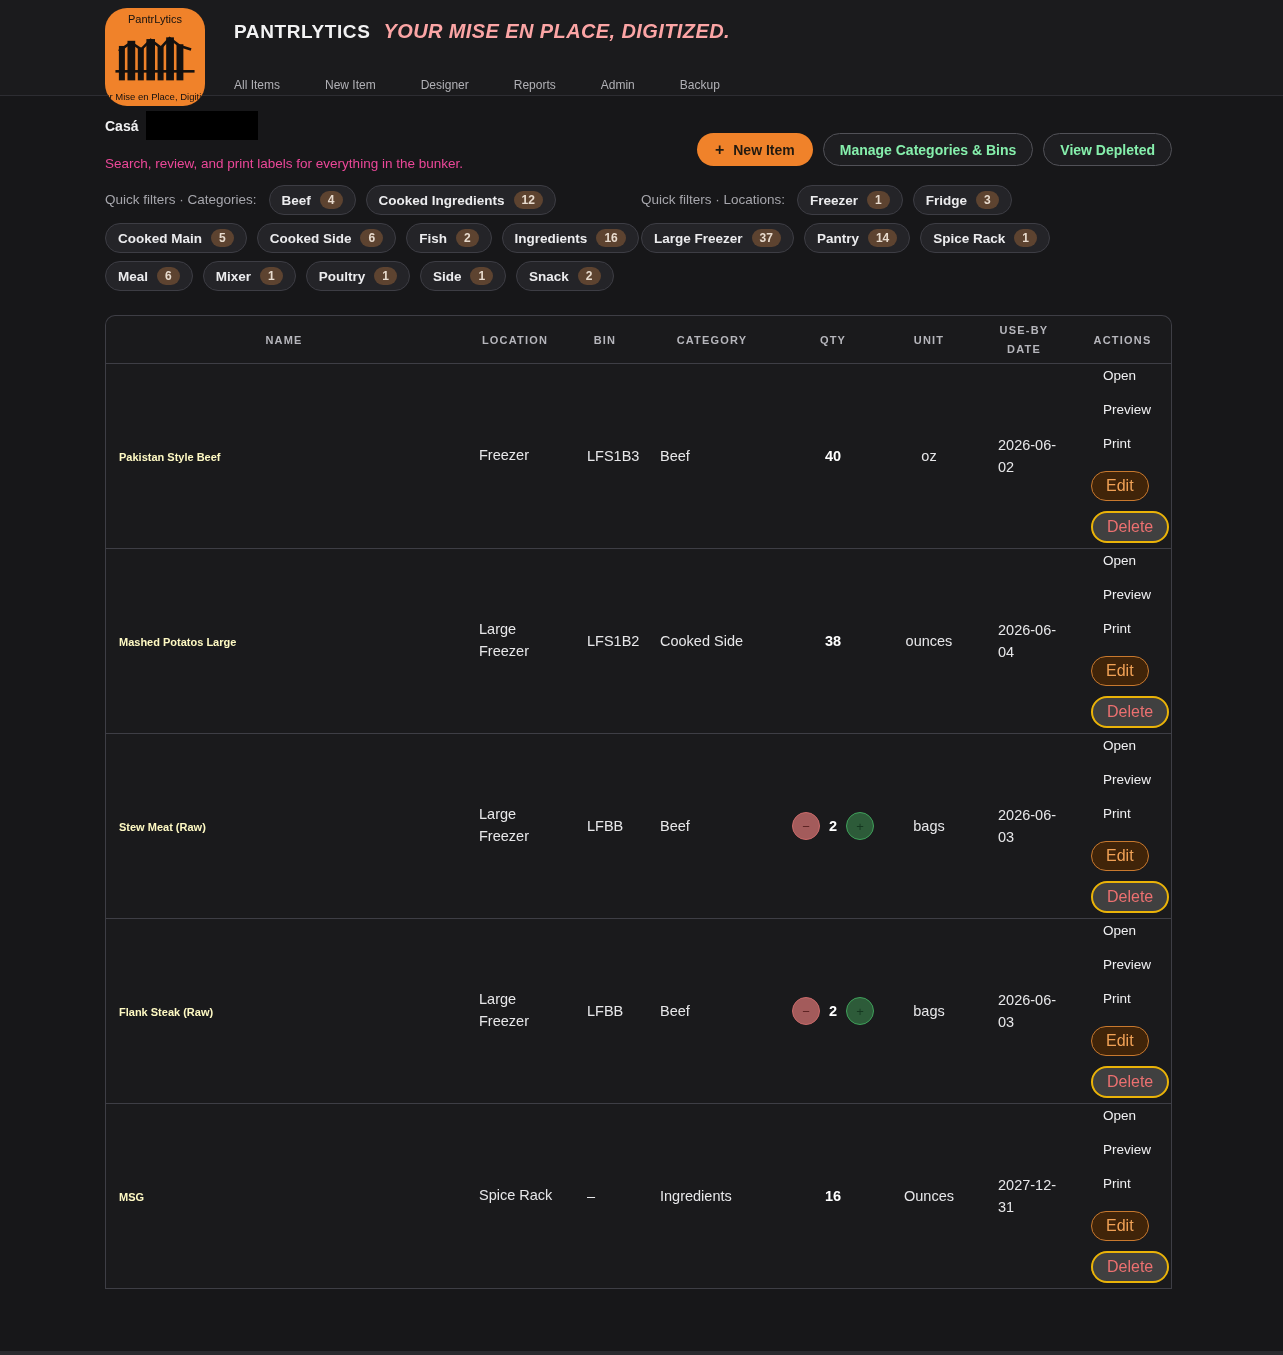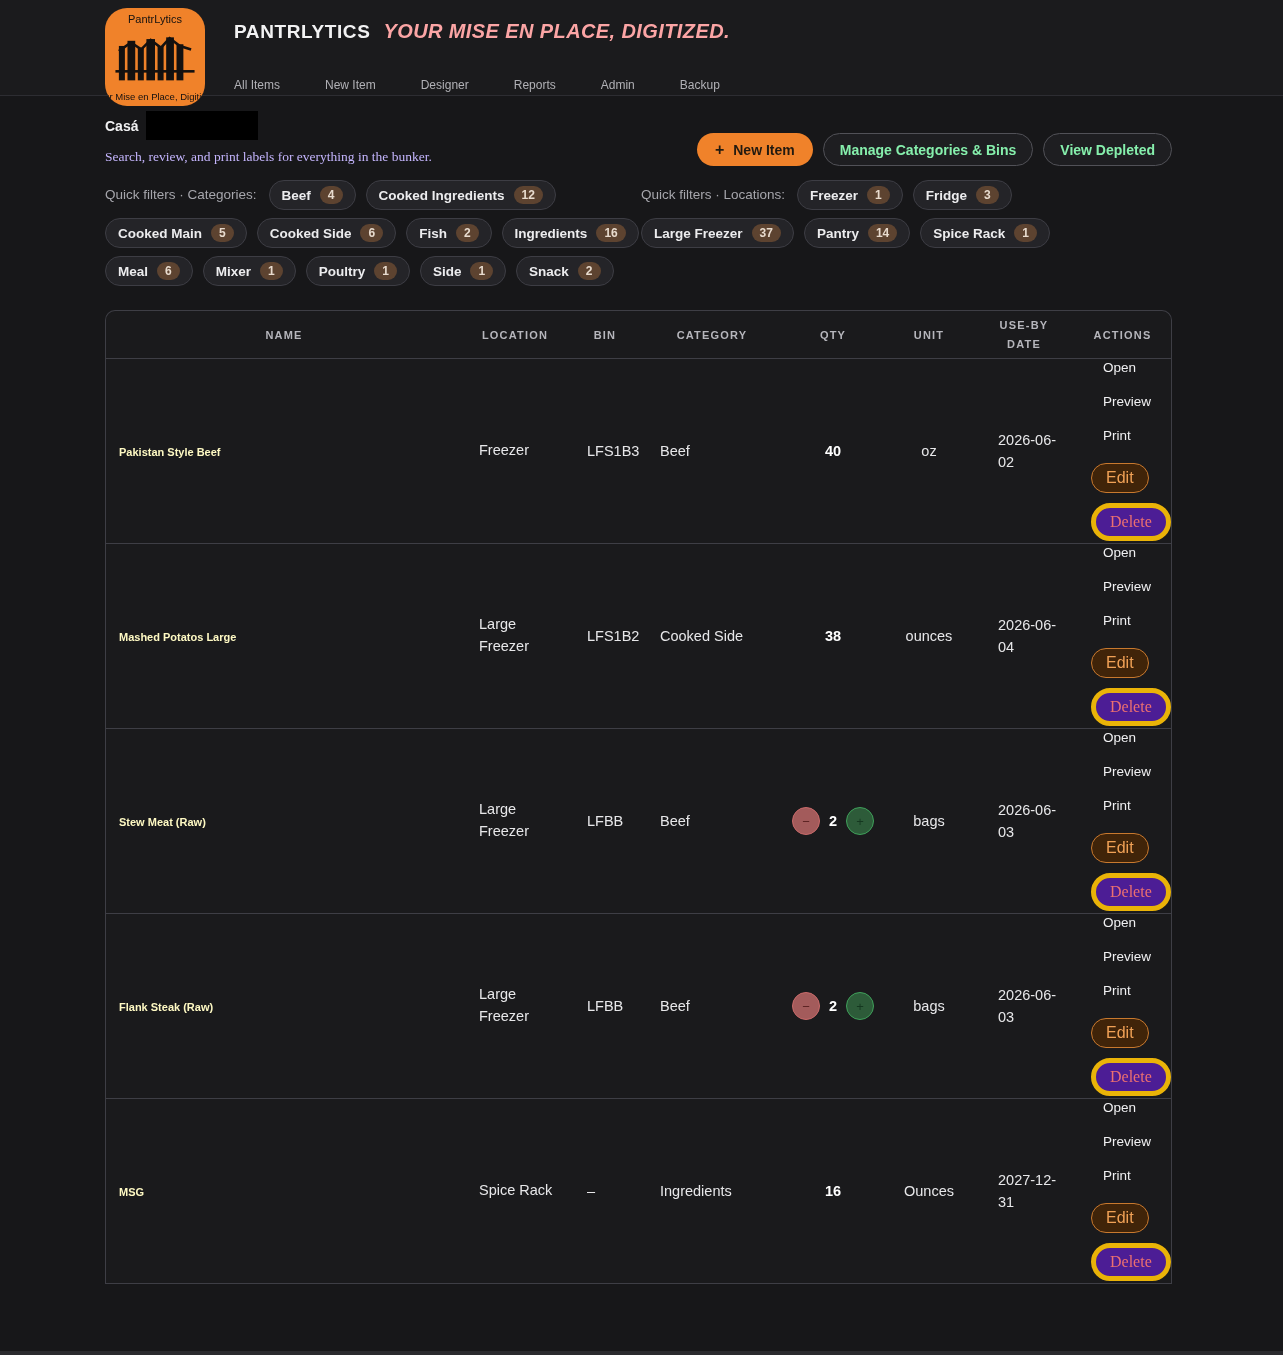--- a/index.html
+++ b/index.html
@@ -29,21 +29,21 @@
   .app-title { font-size:19px; font-weight:800; letter-spacing:.6px; color:#f2f2f3; }
   .tagline { font-size:20px; font-style:italic; font-weight:700; letter-spacing:.4px; color:#fca5a5; margin-left:13px; }
   .nav { display:flex; margin-top:35px; }
   .nav a { color:#b1b1b6; font-size:12px; text-decoration:none; margin-right:45px; }
 
   
   .main { width:1067px; margin:0 auto 0 105px; padding-top:15px; }
   .title-row { display:flex; justify-content:space-between; align-items:flex-start; }
   h1.page-title { font-size:14px; font-weight:700; color:#f1f1f2; display:flex; align-items:center; }
   .redacted { display:inline-block; width:112px; height:29px; background:#000; margin-left:8px; }
-  .subtitle { margin-top:9px; font-size:13.5px; color:#c4b5fd;font-family:Liberation Serif, serif; }
+  .subtitle { margin-top:16px; font-size:13.5px; color:#ec4899; }
   .top-btns { display:flex; gap:10px; margin-top:22px; }
   .btn { border-radius:999px; height:33px; display:inline-flex; align-items:center;
          font-size:14px; cursor:pointer; border:none; font-family:inherit; }
   .btn-primary { background:#f0822a; color:#221a10; font-weight:700; padding:0 18px; }
   .btn-primary .plus { font-size:16px; font-weight:700; margin-right:9px; }
   .btn-secondary { background:#1e1e21; border:1px solid #515157; color:#86efac; font-weight:600; padding:0 16px; }
   .filters-toggle-row { display:flex; justify-content:flex-end; margin-top:17px; }
 
   
   .filters { display:grid; grid-template-columns:536px 531px; margin-top:14px; min-height:114px; }
@@ -77,21 +77,21 @@
   .step.minus { background:#a35b5b; border:1.5px solid #c96a6a; color:#571f1f; }
   .step.plus  { background:#2d5b39; border:1.5px solid #3fa05a; color:#153820; }
   .td-unit { justify-self:center; text-align:center; }
   .td-date { justify-self:start; margin-left:24px; max-width:68px; line-height:1.55; }
   .td-actions { justify-self:start; padding-left:17px; display:flex; flex-direction:column; align-items:flex-start; }
   .act-link { color:#f0f0f2; font-size:13.5px; text-decoration:none; line-height:14px;
               margin:0 0 20px 12px; cursor:pointer;text-align:right; }
   .pill { border-radius:999px; font-size:16px; padding:5px 14px; cursor:pointer;
           font-family:inherit; line-height:1.1; }
   .pill.edit { border:1px solid #c8792e; background:#402409; color:#f0a156; margin-bottom:10px; }
-  .pill.delete { border:5px solid #eab308; background:#4c1d95; color:#ec7070;font-family:Liberation Serif, serif; }
+  .pill.delete { border:2px solid #eab308; background:#404040; color:#ec7070; }
   .bottom-strip { position:absolute; left:0; bottom:0; width:100%; height:4px; background:#2a2a2e; }
 </style>
 </head>
 <body>
 
 <header class="topbar">
   <div class="logo">
     <div class="logo-top">PantrLytics</div>
     <svg width="86" height="52" viewBox="0 0 100 60">
       <g fill="#141110">

